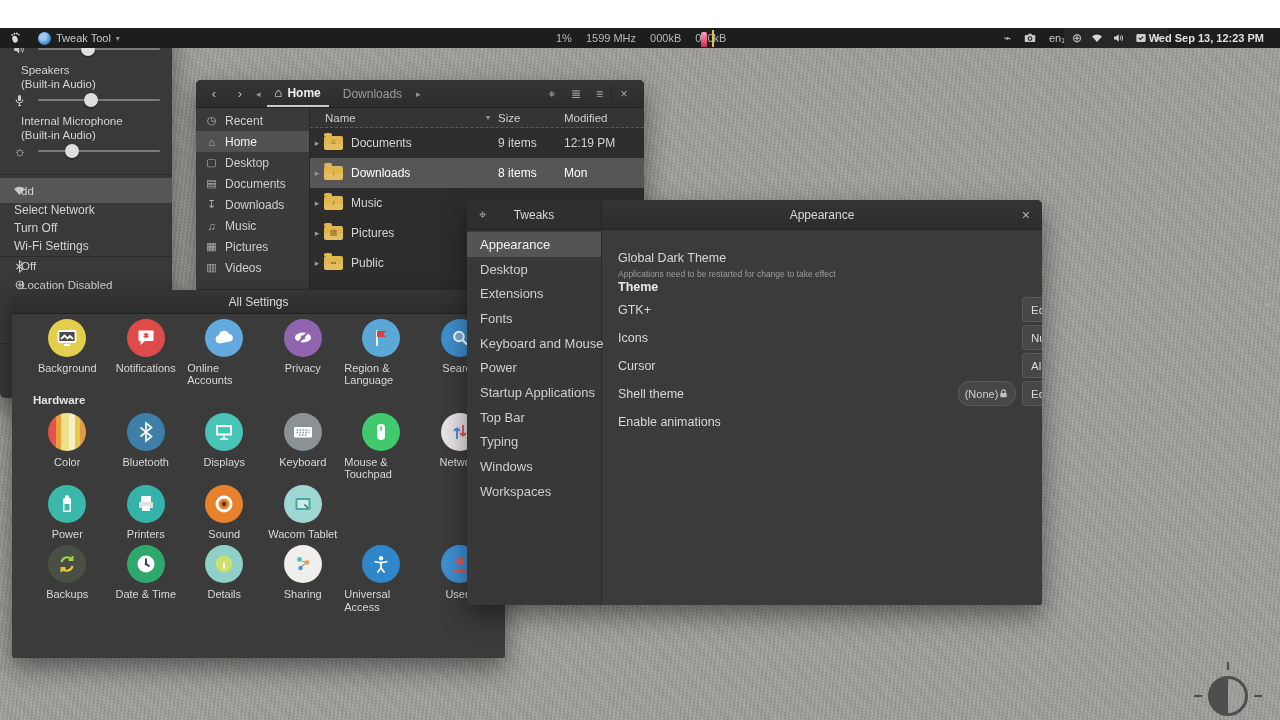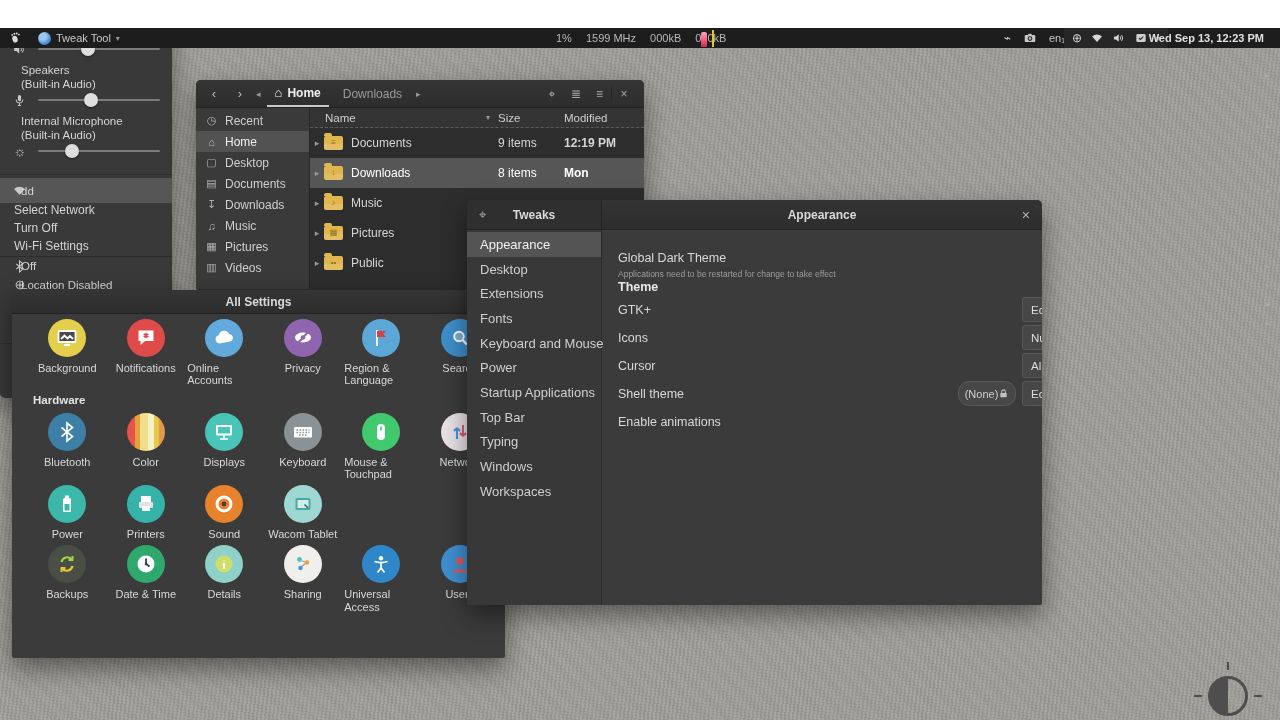--- a/index.html
+++ b/index.html
@@ -25,21 +25,21 @@
   .caret { font-size:8px; color:#9a9a9a; }
   .spark1 { position:absolute; left:701px; top:4px; width:6px; height:15px;
     background:linear-gradient(180deg,#ff9ec2 0%,#e84a72 70%,#c22a50 100%); border-radius:2px 2px 0 0; }
   .spark2 { position:absolute; left:712px; top:2px; width:2px; height:17px; background:#e6c32f; }
 
   
   .window { position:absolute; border-radius:5px 5px 2px 2px; box-shadow:0 10px 26px rgba(0,0,0,.45);
     color:#d6d6d6; font-size:12px; overflow:hidden; }
   .titlebar { background:linear-gradient(#353535,#2d2d2d); border-bottom:1px solid #222;
     display:flex; align-items:center; position:relative; }
-  .wtitle { font-weight:bold; color:#d9d9d9; }
+  .wtitle { font-weight:normal; color:#d9d9d9; }
   .closebtn { color:#b5b5b5; font-size:14px; cursor:default; }
 
   
   #files { left:196px; top:52px; width:448px; height:210px; z-index:1; background:#2e2e2e; }
   #files .titlebar { height:28px; padding:0 8px; gap:6px; }
   .navbtn { color:#bdbdbd; font-size:13px; width:20px; text-align:center; }
   .pathtab { display:flex; align-items:center; gap:5px; padding:0 8px; height:27px; font-size:12px; }
   .pathtab.active { border-bottom:2px solid #c9c9c9; color:#eee; font-weight:bold; }
   .pathtab.inactive { color:#9b9b9b; }
   .toolico { color:#a9a9a9; font-size:12px; width:24px; text-align:center; }
@@ -56,21 +56,21 @@
   .col-mod { width:80px; }
   .frow { display:flex; align-items:center; height:30px; color:#d5d5d5; }
   .frow.sel { background:#565656; color:#fff; }
   .frow .exp { width:14px; text-align:center; color:#9a9a9a; font-size:9px; }
   .folder { width:19px; height:14px; background:#e0b64f; border-radius:2px; position:relative; margin-right:8px;
     box-shadow:inset 0 -6px 0 rgba(255,255,255,.12); display:flex; align-items:center; justify-content:center; }
   .folder::before { content:""; position:absolute; left:0; top:-3px; width:8px; height:3px; background:#e0b64f; border-radius:2px 2px 0 0; }
   .folder .em { font-size:8px; color:#8a6d20; line-height:1; }
   .frow .fname { flex:1; display:flex; align-items:center; }
   .frow .fsize { width:66px; text-align:left; }
-  .frow .fmod { width:80px; white-space:nowrap; overflow:hidden;font-weight:bold; }
+  .frow .fmod { width:80px; white-space:nowrap; overflow:hidden; }
 
   
   #allset { left:12px; top:262px; width:493px; height:368px; z-index:2; background:#3b3b3b; }
   #allset .titlebar { height:24px; justify-content:center; font-size:12px; }
   #allset .locate { position:absolute; right:10px; color:#a8a8a8; font-size:12px; }
   .sec-label { font-weight:bold; color:#e2e2e2; font-size:11.5px; padding:8px 0 2px 21px; }
   .tilegrid { display:grid; grid-template-columns:repeat(6,78.5px); padding-left:16px; }
   .tile { display:flex; flex-direction:column; align-items:center; padding-top:5px; }
   .tcircle { width:38px; height:38px; border-radius:50%; display:flex; align-items:center; justify-content:center; }
   .tcircle svg { width:24px; height:24px; display:block; }
@@ -378,30 +378,30 @@
               <path d="M14.6 14.2l4.4 4.3" stroke="#fff" stroke-width="2.4"></path>
             </svg>
           </span>
         <span class="tlabel">Search</span>
       </div>
     </div>
 
     <div class="sec-label">Hardware</div>
     <div class="tilegrid">
       <div class="tile">
-        <span class="tcircle" style="background: rgb(61, 127, 166);">
-            <svg viewBox="0 0 24 24">
-              <path d="M6.5 7.5l11 9L12 21V3l5.5 4.5-11 9" stroke="#fff" stroke-width="1.7" fill="none"></path>
-            </svg>
-          </span>
-        <span class="tlabel">Bluetooth</span>
-      </div>
-      <div class="tile">
         <span class="tcircle striped"></span>
         <span class="tlabel">Color</span>
+      </div>
+      <div class="tile">
+        <span class="tcircle" style="background: rgb(61, 127, 166);">
+            <svg viewBox="0 0 24 24">
+              <path d="M6.5 7.5l11 9L12 21V3l5.5 4.5-11 9" stroke="#fff" stroke-width="1.7" fill="none"></path>
+            </svg>
+          </span>
+        <span class="tlabel">Bluetooth</span>
       </div>
       <div class="tile">
         <span class="tcircle" style="background: rgb(73, 197, 184);">
             <svg viewBox="0 0 24 24">
               <rect x="4" y="5" width="16" height="10.5" rx="1" fill="#fff"></rect>
               <rect x="6" y="7" width="12" height="6.5" fill="#49c5b8"></rect>
               <path d="M12 15.5v3M8 19h8" stroke="#fff" stroke-width="1.6"></path>
             </svg>
           </span>
         <span class="tlabel">Displays</span>

